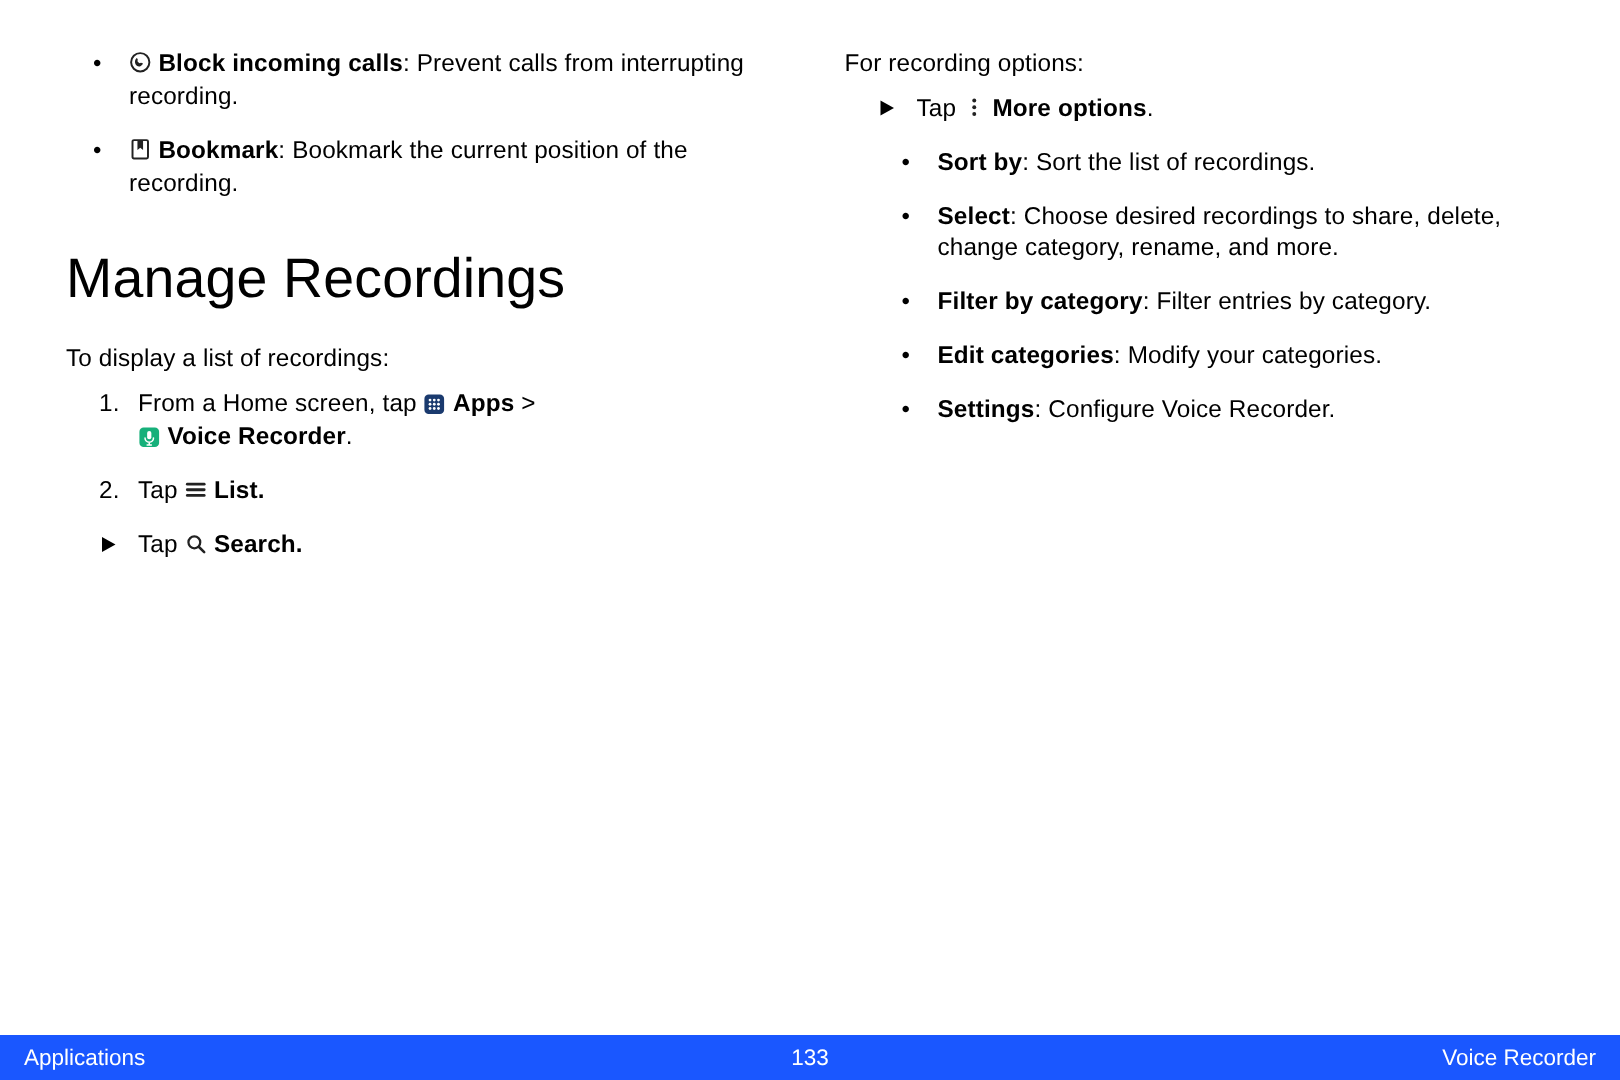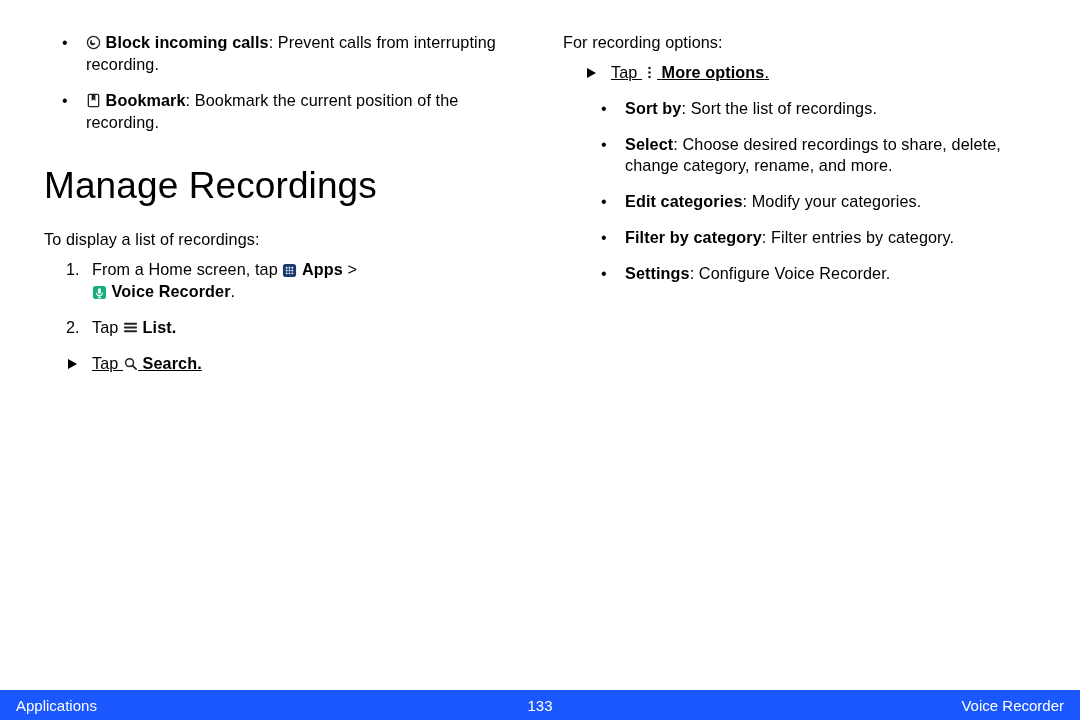--- a/index.html
+++ b/index.html
@@ -17,21 +17,21 @@
     content: "•"; position: absolute; left: -24px; top: 0; font-size: 16px;
   }
   ul.sub-bullets { list-style: none; padding-left: 62px; }
   ul.sub-bullets > li { position: relative; margin-bottom: 14px; }
   ul.sub-bullets > li::before {
     content: "•"; position: absolute; left: -24px; top: 0; font-size: 16px;
   }
   ol.numbers { list-style: none; padding-left: 22px; margin-top: 8px; }
   ol.numbers > li { position: relative; margin-bottom: 14px; padding-left: 26px; }
   ol.numbers > li .num { position: absolute; left: 0; top: 0; }
-  .arrow-list { list-style: none; padding-left: 22px; margin-top: 6px; text-decoration: underline; }
+  .arrow-list { list-style: none; padding-left: 22px; margin-top: 6px; }
   .arrow-list > li { position: relative; margin-bottom: 14px; padding-left: 26px; }
   .arrow-list > li .arrow-icon { position: absolute; left: 0; top: 2px; }
   .bold { font-weight: 700; }
   .inline-icon { display: inline-block; vertical-align: -2px; width: 15px; height: 15px; }
   .inline-icon.tall { vertical-align: -3px; }
   .footer {
     position: absolute; left: 0; right: 0; bottom: 0; height: 30px;
     background: #1a57ff; color: #fff; display: flex; align-items: center;
     justify-content: space-between; padding: 0 16px; font-size: 15px;
   }
@@ -142,22 +142,22 @@
                   <circle cx="8" cy="12.8" r="1.4"></circle>
                 </g>
               </svg></span>
           <span class="bold">More options</span><span>.</span>
         </li>
       </ul>
 
       <ul class="sub-bullets">
         <li><span class="bold">Sort by</span><span>: Sort the list of recordings.</span></li>
         <li><span class="bold">Select</span><span>: Choose desired recordings to share, delete, change category, rename, and more.</span></li>
+        <li><span class="bold">Filter by category</span><span>: Filter entries by category.</span></li>
         <li><span class="bold">Edit categories</span><span>: Modify your categories.</span></li>
-        <li><span class="bold">Filter by category</span><span>: Filter entries by category.</span></li>
         <li><span class="bold">Settings</span><span>: Configure Voice Recorder.</span></li>
       </ul>
     </div>
 
   </div>
 
   <div class="footer">
     <span>Applications</span>
     <span class="center">133</span>
     <span>Voice Recorder</span>

